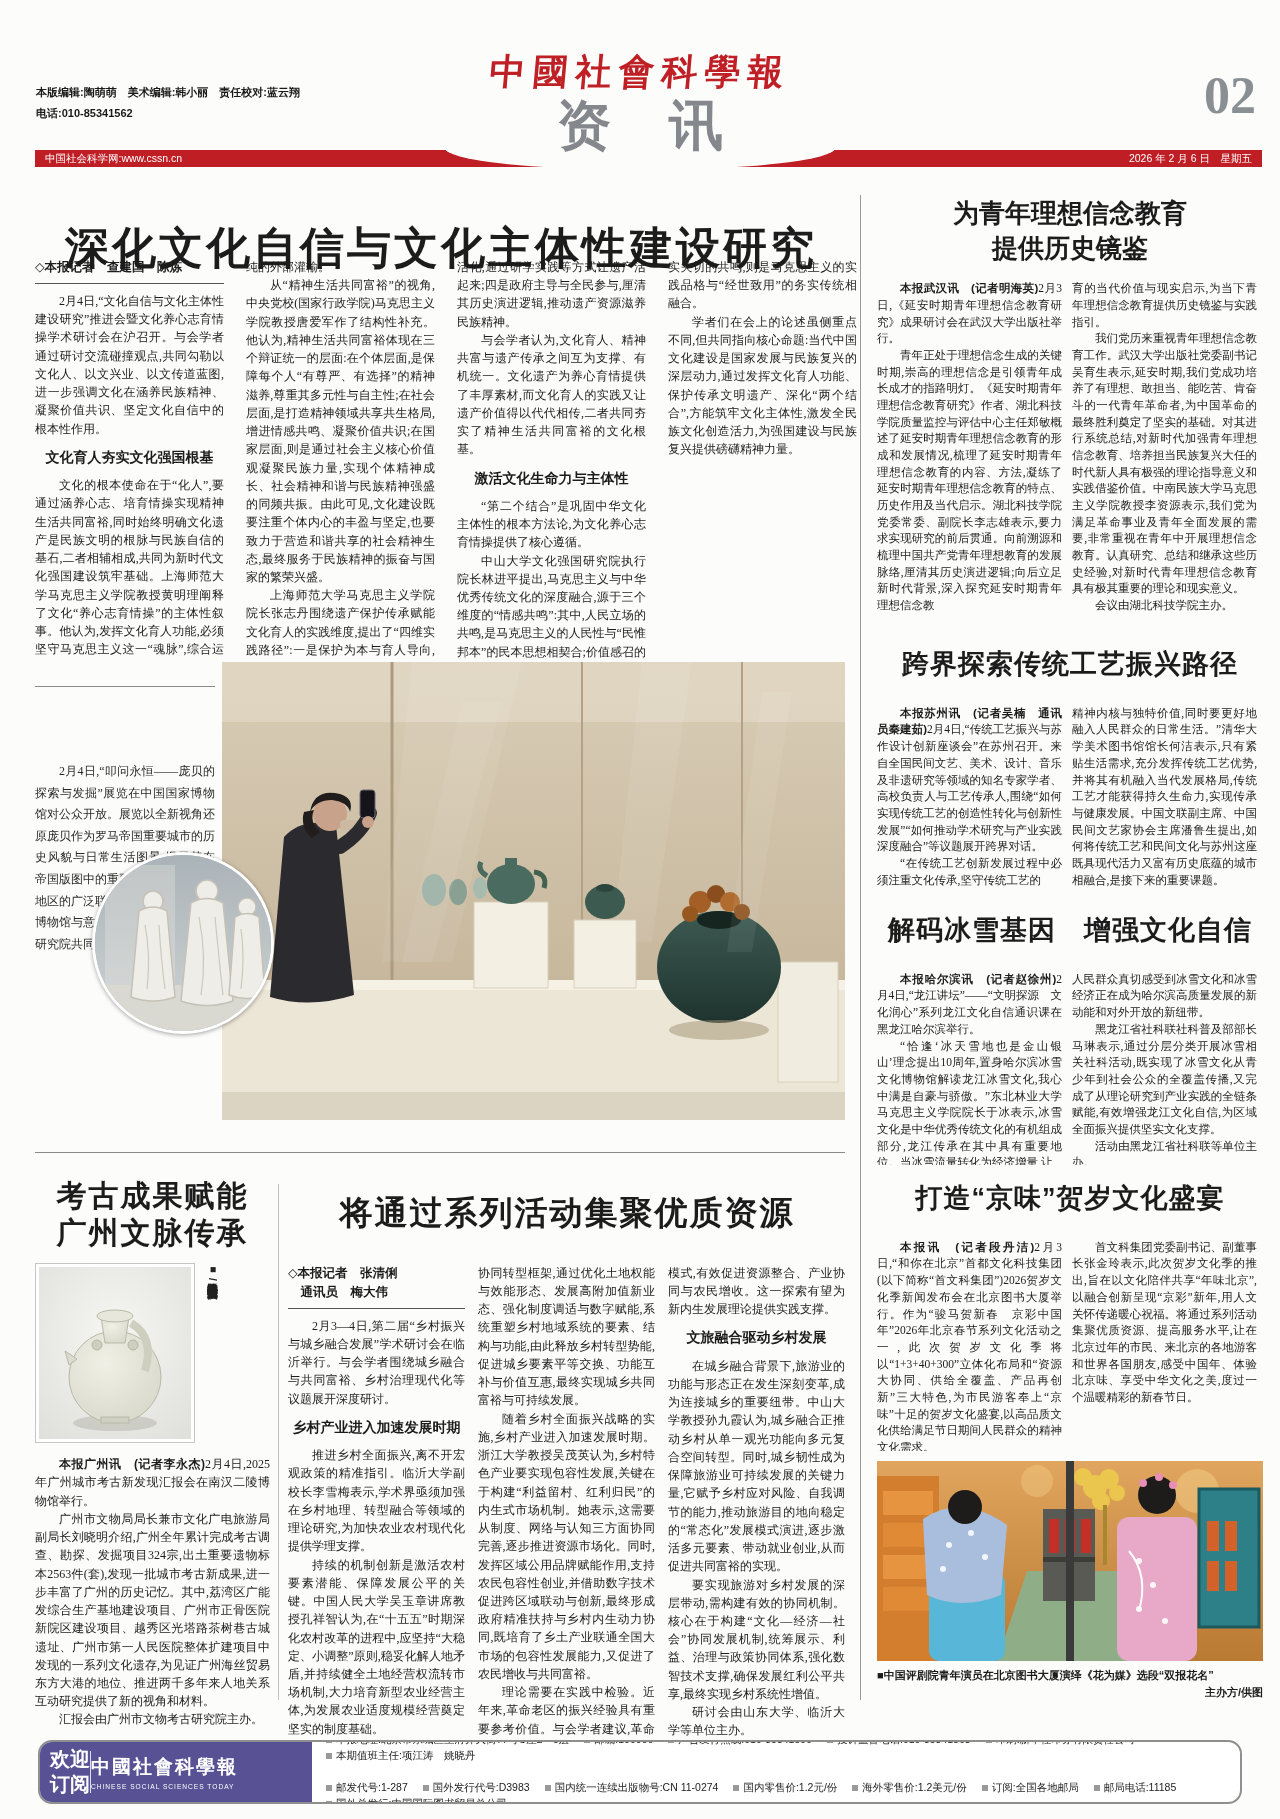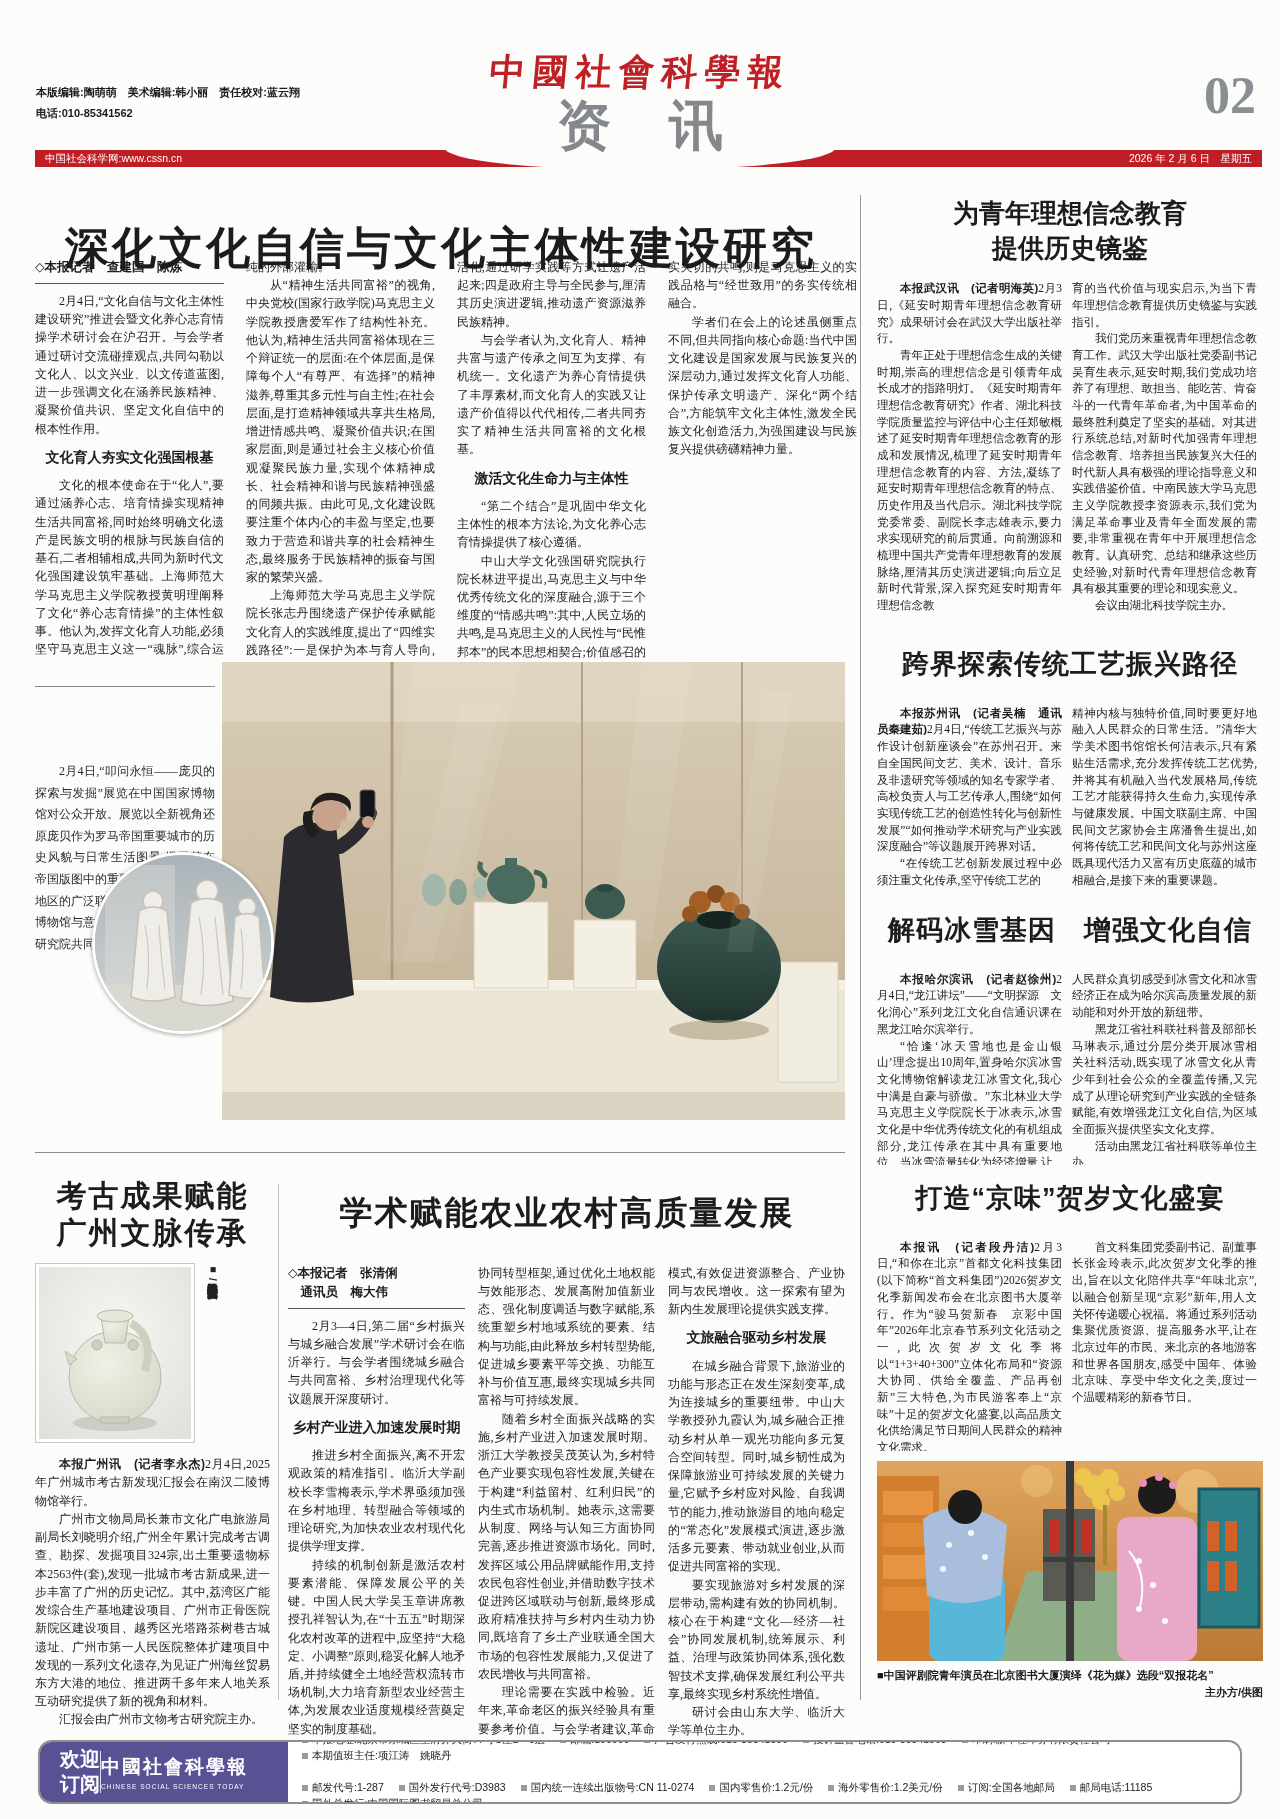--- a/index.html
+++ b/index.html
@@ -77,21 +77,21 @@
   .rcol{width:185px;overflow:hidden;}
   .rcol .blk{font-size:11.5px;line-height:1.45;}
   .perf-photo{margin-top:10px;width:386px;height:200px;overflow:hidden;background:#c98a45;}
   .perf-cap{margin-top:7px;font-size:11px;font-weight:700;font-family:"Liberation Sans","DejaVu Sans",sans-serif;}
   .perf-credit{margin-top:2px;font-size:11px;font-weight:700;text-align:right;
                font-family:"Liberation Sans","DejaVu Sans",sans-serif;}
 
   
   .footer{position:absolute;left:38px;top:1740px;width:1204px;height:64px;border:2px solid #8f8f8f;
           border-radius:14px;display:flex;background:#fff;overflow:hidden;box-sizing:border-box;}
-  .sub{width:248px;background:#585294;color:#fff;display:flex;align-items:center;padding:0 20px;box-sizing:border-box;}
+  .sub{width:272px;background:#585294;color:#fff;display:flex;align-items:center;padding:0 10px;box-sizing:border-box;}
   .sub-l{font-size:20px;font-weight:900;line-height:1.25;font-family:"Liberation Sans","DejaVu Sans",sans-serif;}
   .sub-div{width:1px;height:42px;background:rgba(255,255,255,.8);}
   .logo-cn{font-size:19px;font-weight:900;letter-spacing:2px;white-space:nowrap;}
   .logo-en{font-size:6.6px;letter-spacing:1px;margin-top:3px;font-family:"Liberation Sans","DejaVu Sans",sans-serif;}
   .finfo{flex:1;padding:6px 14px;display:flex;flex-direction:column;justify-content:center;gap:18px;}
   .frow{display:flex;flex-wrap:wrap;column-gap:15px;row-gap:2px;font-size:10.5px;color:#222;
         font-family:"Liberation Sans","DejaVu Sans",sans-serif;}
   .fi{white-space:nowrap;}
   .bullet{display:inline-block;width:6px;height:6px;background:#9a9a9a;margin-right:4px;}
 </style>
@@ -282,21 +282,21 @@
     </div>
     <div class="kg-body">
 
     <div class="blk p"><b class="lb">本报广州讯　(记者李永杰)</b><span>2月4日,2025年广州城市考古新发现汇报会在南汉二陵博物馆举行。</span></div>
         <div class="blk p"><b class="lb"></b><span>广州市文物局局长兼市文化广电旅游局副局长刘晓明介绍,广州全年累计完成考古调查、勘探、发掘项目324宗,出土重要遗物标本2563件(套),发现一批城市考古新成果,进一步丰富了广州的历史记忆。其中,荔湾区广能发综合生产基地建设项目、广州市正骨医院新院区建设项目、越秀区光塔路茶树巷古城遗址、广州市第一人民医院整体扩建项目中发现的一系列文化遗存,为见证广州海丝贸易东方大港的地位、推进两千多年来人地关系互动研究提供了新的视角和材料。</span></div>
         <div class="blk p"><b class="lb"></b><span>汇报会由广州市文物考古研究院主办。</span></div>
       </div>
   </div>
 
   <div class="xueshu">
-    <h2 class="xs-head">学术赋能农业农村高质量发展</h2>
+    <h2 class="xs-head">将通过系列活动集聚优质资源</h2>
     <div class="xs-cols">
       <div class="xcol">
 
       <div class="blk byline-top"><b class="lb"></b><span>◇本报记者　张清俐</span></div>
           <div class="blk byline"><b class="lb"></b><span>　通讯员　梅大伟</span></div>
           <div class="blk p"><b class="lb"></b><span>2月3—4日,第二届“乡村振兴与城乡融合发展”学术研讨会在临沂举行。与会学者围绕城乡融合与共同富裕、乡村治理现代化等议题展开深度研讨。</span></div>
           <div class="blk subhead"><b class="lb"></b><span>乡村产业进入加速发展时期</span></div>
           <div class="blk p"><b class="lb"></b><span>推进乡村全面振兴,离不开宏观政策的精准指引。临沂大学副校长李雪梅表示,学术界亟须加强在乡村地理、转型融合等领域的理论研究,为加快农业农村现代化提供学理支撑。</span></div>
           <div class="blk p"><b class="lb"></b><span>持续的机制创新是激活农村要素潜能、保障发展公平的关键。中国人民大学吴玉章讲席教授孔祥智认为,在“十五五”时期深化农村改革的进程中,应坚持“大稳定、小调整”原则,稳妥化解人地矛盾,并持续健全土地经营权流转市场机制,大力培育新型农业经营主体,为发展农业适度规模经营奠定坚实的制度基础。</span></div>
           <div class="blk p"><b class="lb"></b><span>城乡融合发展是推动乡村现代化转型、实现中国式现代化的关键路径。广西大学公共管理学院教授龙花楼提出,构建以土地利用、产业模式创新、空间治理“三位一体”</span></div>

